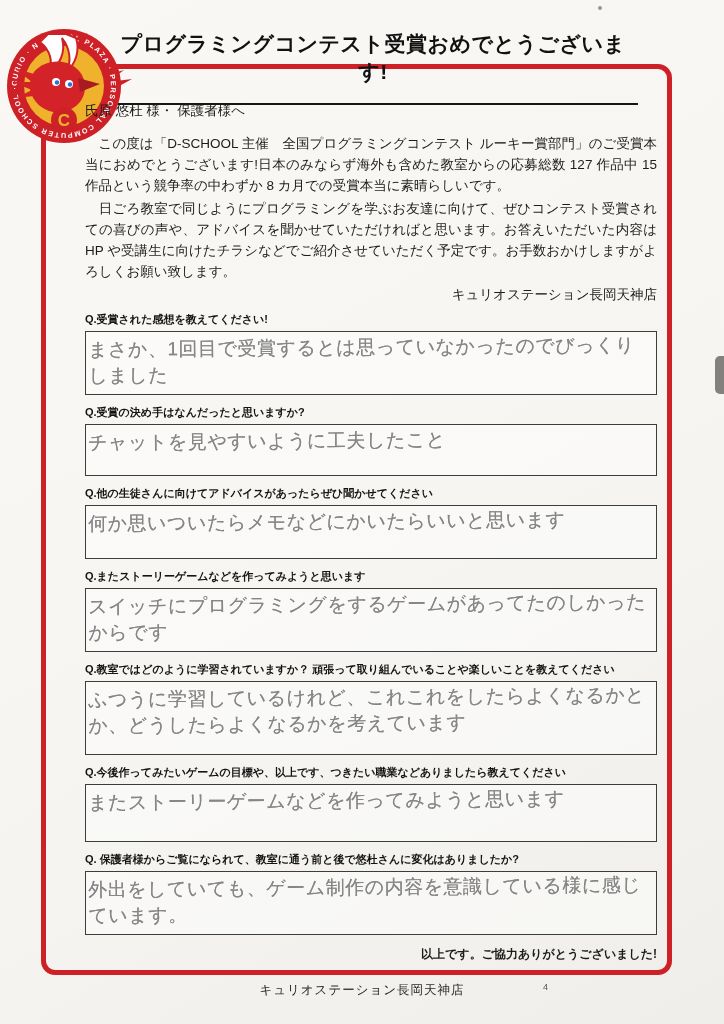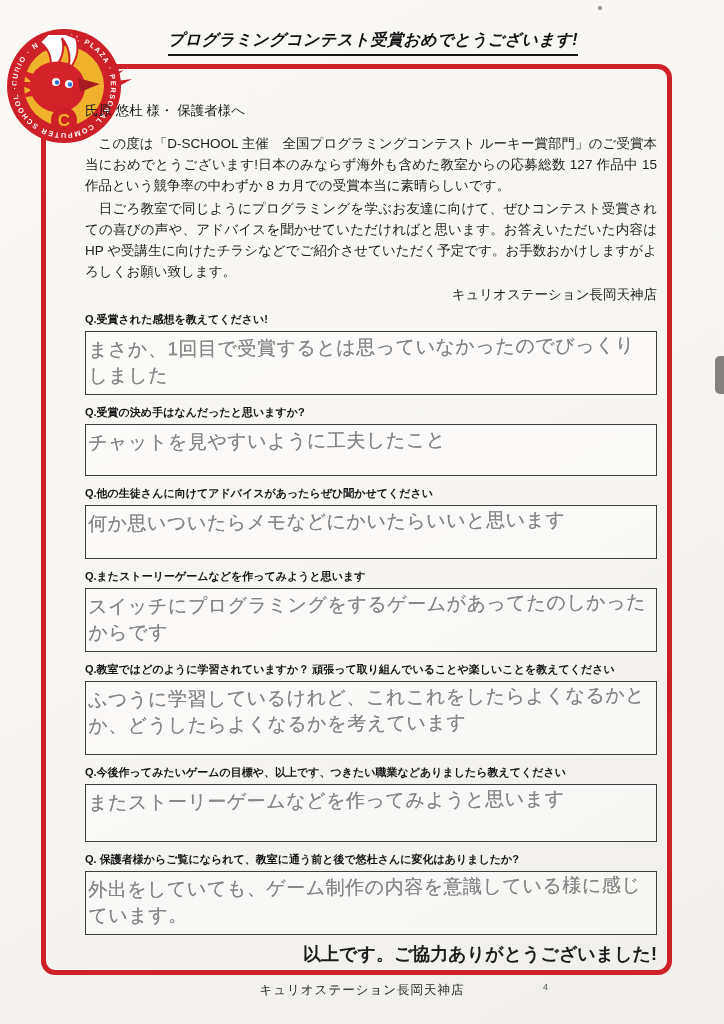--- a/index.html
+++ b/index.html
@@ -9,22 +9,22 @@
     background:#e9e8e4;
   }
   .page{
     position:relative;width:724px;height:1024px;overflow:hidden;
     background:linear-gradient(150deg,#f9f8f5 0%,#f6f5f1 55%,#efeeea 100%);
     color:#1c1c1c;
   }
   
   .title-wrap{position:absolute;left:108px;top:30px;width:530px;text-align:center;}
   .title-text{
-    display:inline-block;font-size:16px;font-weight:bold;letter-spacing:.5px;
-    border-bottom:2px solid #161616;padding-bottom:3px;color:#111;font-style:italic;
+    display:inline-block;font-size:21px;font-weight:bold;letter-spacing:.5px;
+    border-bottom:2px solid #161616;padding-bottom:17px;color:#111;
   }
   
   .red-frame{
     position:absolute;left:41px;top:64px;width:631px;height:911px;
     box-sizing:border-box;border:5px solid #ce2127;border-radius:14px;
   }
   
   .logo{position:absolute;left:2px;top:24px;width:142px;height:126px;}
   
   .content{position:absolute;left:85px;top:100px;width:572px;font-size:13.5px;line-height:21px;}
@@ -39,21 +39,21 @@
   .answer-box{
     box-sizing:content-box;
     border:1.5px solid #3d3d3d;background:rgba(255,255,255,.45);
     padding:5px 2px;display:flex;align-items:flex-start;
   }
   .handwriting{
     font-size:19px;line-height:26px;color:#868686;letter-spacing:.5px;
     transform:rotate(-0.5deg);transform-origin:left top;
     text-shadow:0 0 .4px #9a9a9a;
   }
-  .closing{text-align:right;font-weight:bold;font-size:18px;margin-top:4px;}
+  .closing{text-align:right;font-weight:bold;font-size:12px;margin-top:4px;}
   
   .footer-line{position:absolute;left:0;top:982px;width:724px;text-align:center;
     font-size:12.5px;letter-spacing:1px;color:#2a2a2a;}
   .page-mark{position:absolute;left:543px;top:982px;font-size:9px;color:#555;}
   
   .smudge{position:absolute;right:0;top:356px;width:9px;height:38px;
     background:#6f6c68;border-radius:5px 0 0 5px;opacity:.85;}
   .speck{position:absolute;left:598px;top:6px;width:4px;height:4px;background:#6f6c68;border-radius:50%;opacity:.7;}
 </style>
 </head>

